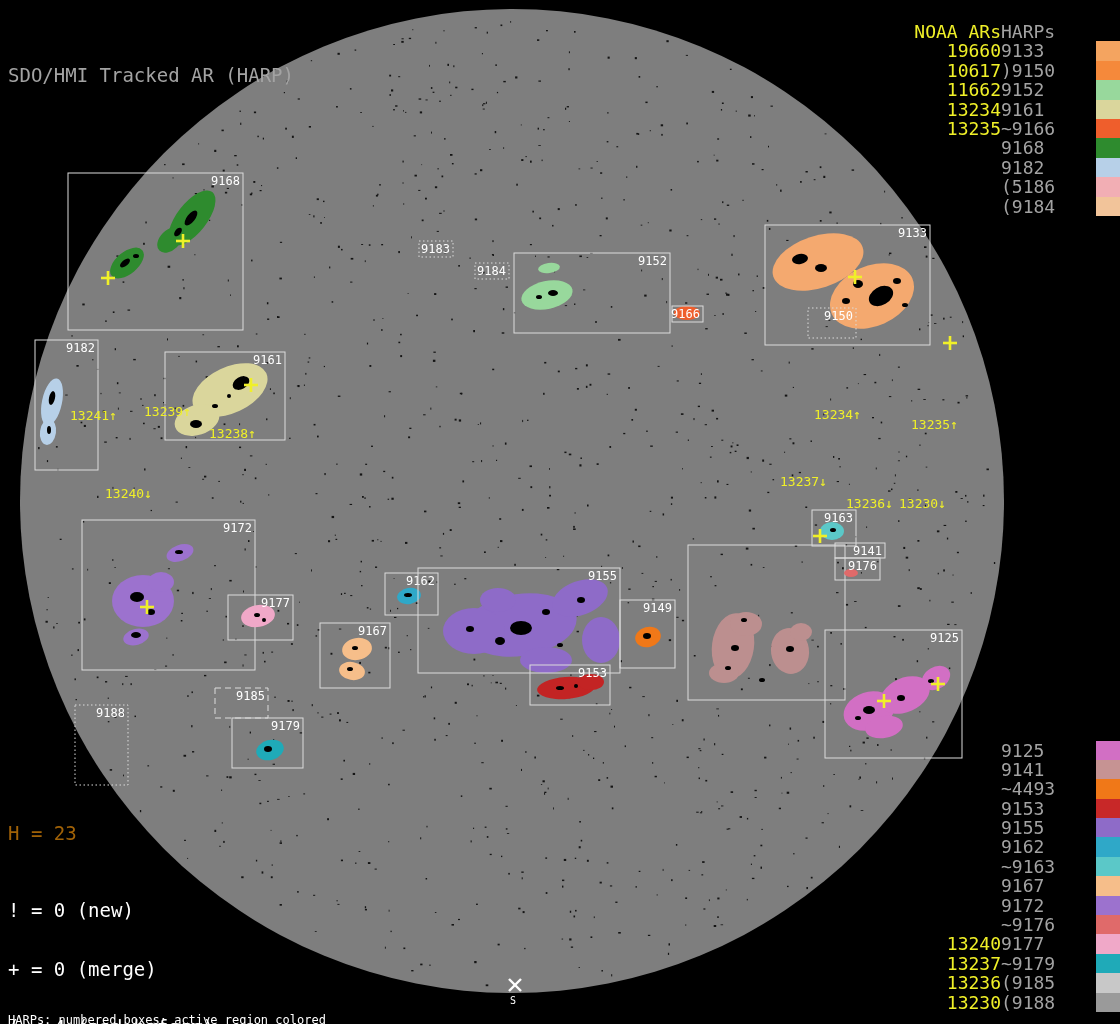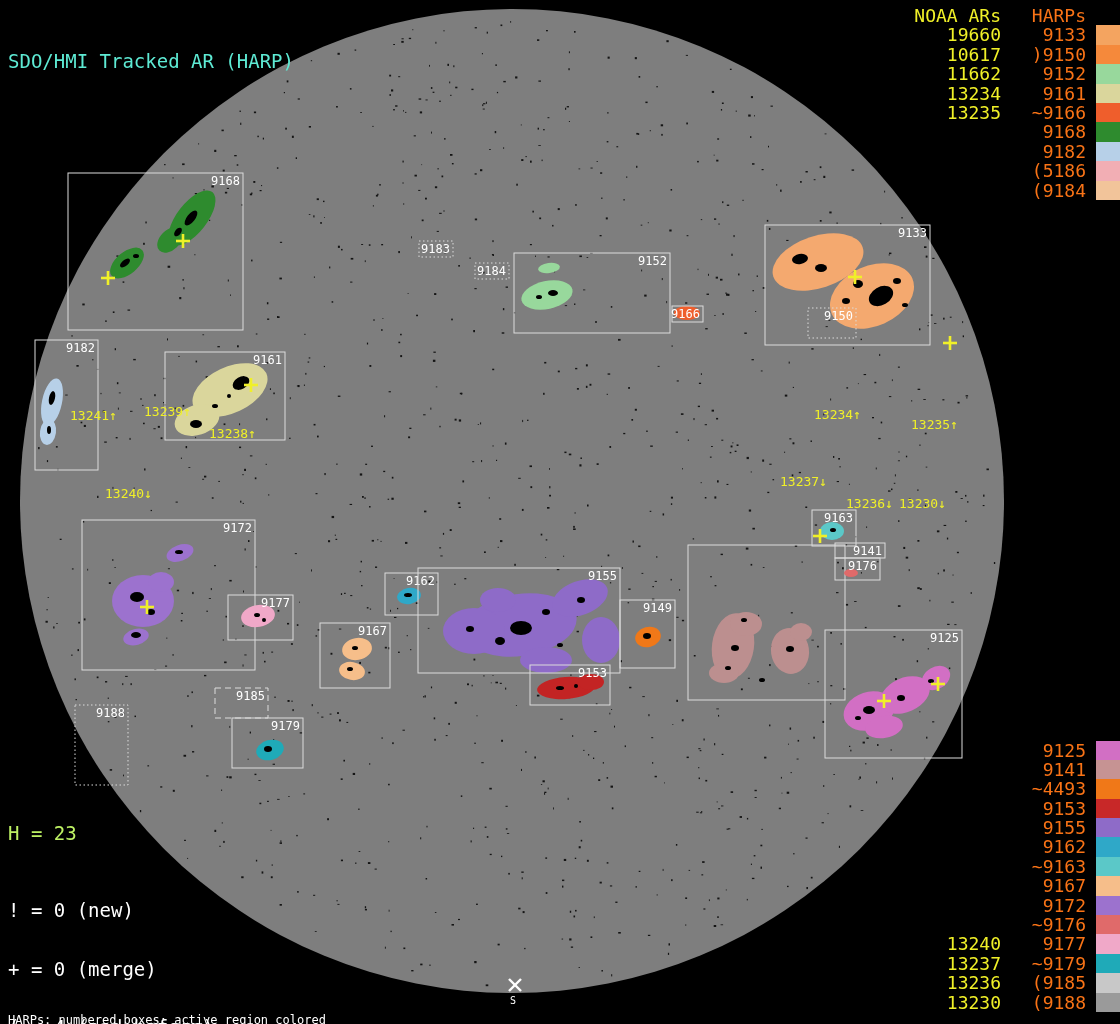--- a/index.html
+++ b/index.html
@@ -1,29 +1,29 @@
 <!DOCTYPE html>
 <html style="--yellow: #F0F028;"><head>
 <meta charset="utf-8">
 <style>
   *{box-sizing:border-box}
   html,body{margin:0;padding:0;background:#000}
   #stage{position:relative;width:1120px;height:1024px;background:#000;overflow:hidden;
          font-family:"DejaVu Sans Mono","Liberation Mono",monospace}
   #sun-svg{position:absolute;left:0;top:0;width:1120px;height:1024px}
   .overlay{position:absolute}
-  #header{left:8px;top:6px;color:#5eead4;font-size:19px;line-height:22px;white-space:pre}
+  #header{left:8px;top:20px;color:#a3a3a3;font-size:19px;line-height:22px;white-space:pre}
   .legend{display:grid;grid-template-columns:100px 95px 24px;grid-auto-rows:19.4px;
           font-size:18px;line-height:19.4px}
-  #legend-top{top:6px;right:0}
+  #legend-top{top:22px;right:0}
   #legend-bottom{bottom:12px;right:0}
   .noaa{color:var(--yellow,#F0F028);text-align:right;white-space:pre}
-  .harp{color:#f97316;text-align:right;padding-right:10px;white-space:pre}
+  .harp{color:#a3a3a3;text-align:left;padding-right:10px;white-space:pre}
   .swatch{width:24px;height:100%}
-  #h-count{left:8px;top:822px;color:#bef264;font-size:19px}
+  #h-count{left:8px;top:822px;color:#a16207;font-size:19px}
   #stats{left:8px;top:862px;color:#fff;font-size:19px;line-height:19.5px;white-space:pre}
   #footer{left:8px;top:988px;color:#fff;font-size:12px;line-height:13px;white-space:pre}
   text{font-family:"DejaVu Sans Mono","Liberation Mono",monospace}
 </style>
 </head>
 <body>
 
 <div id="stage">
 
   <svg id="sun-svg" viewBox="0 0 1120 1024">

